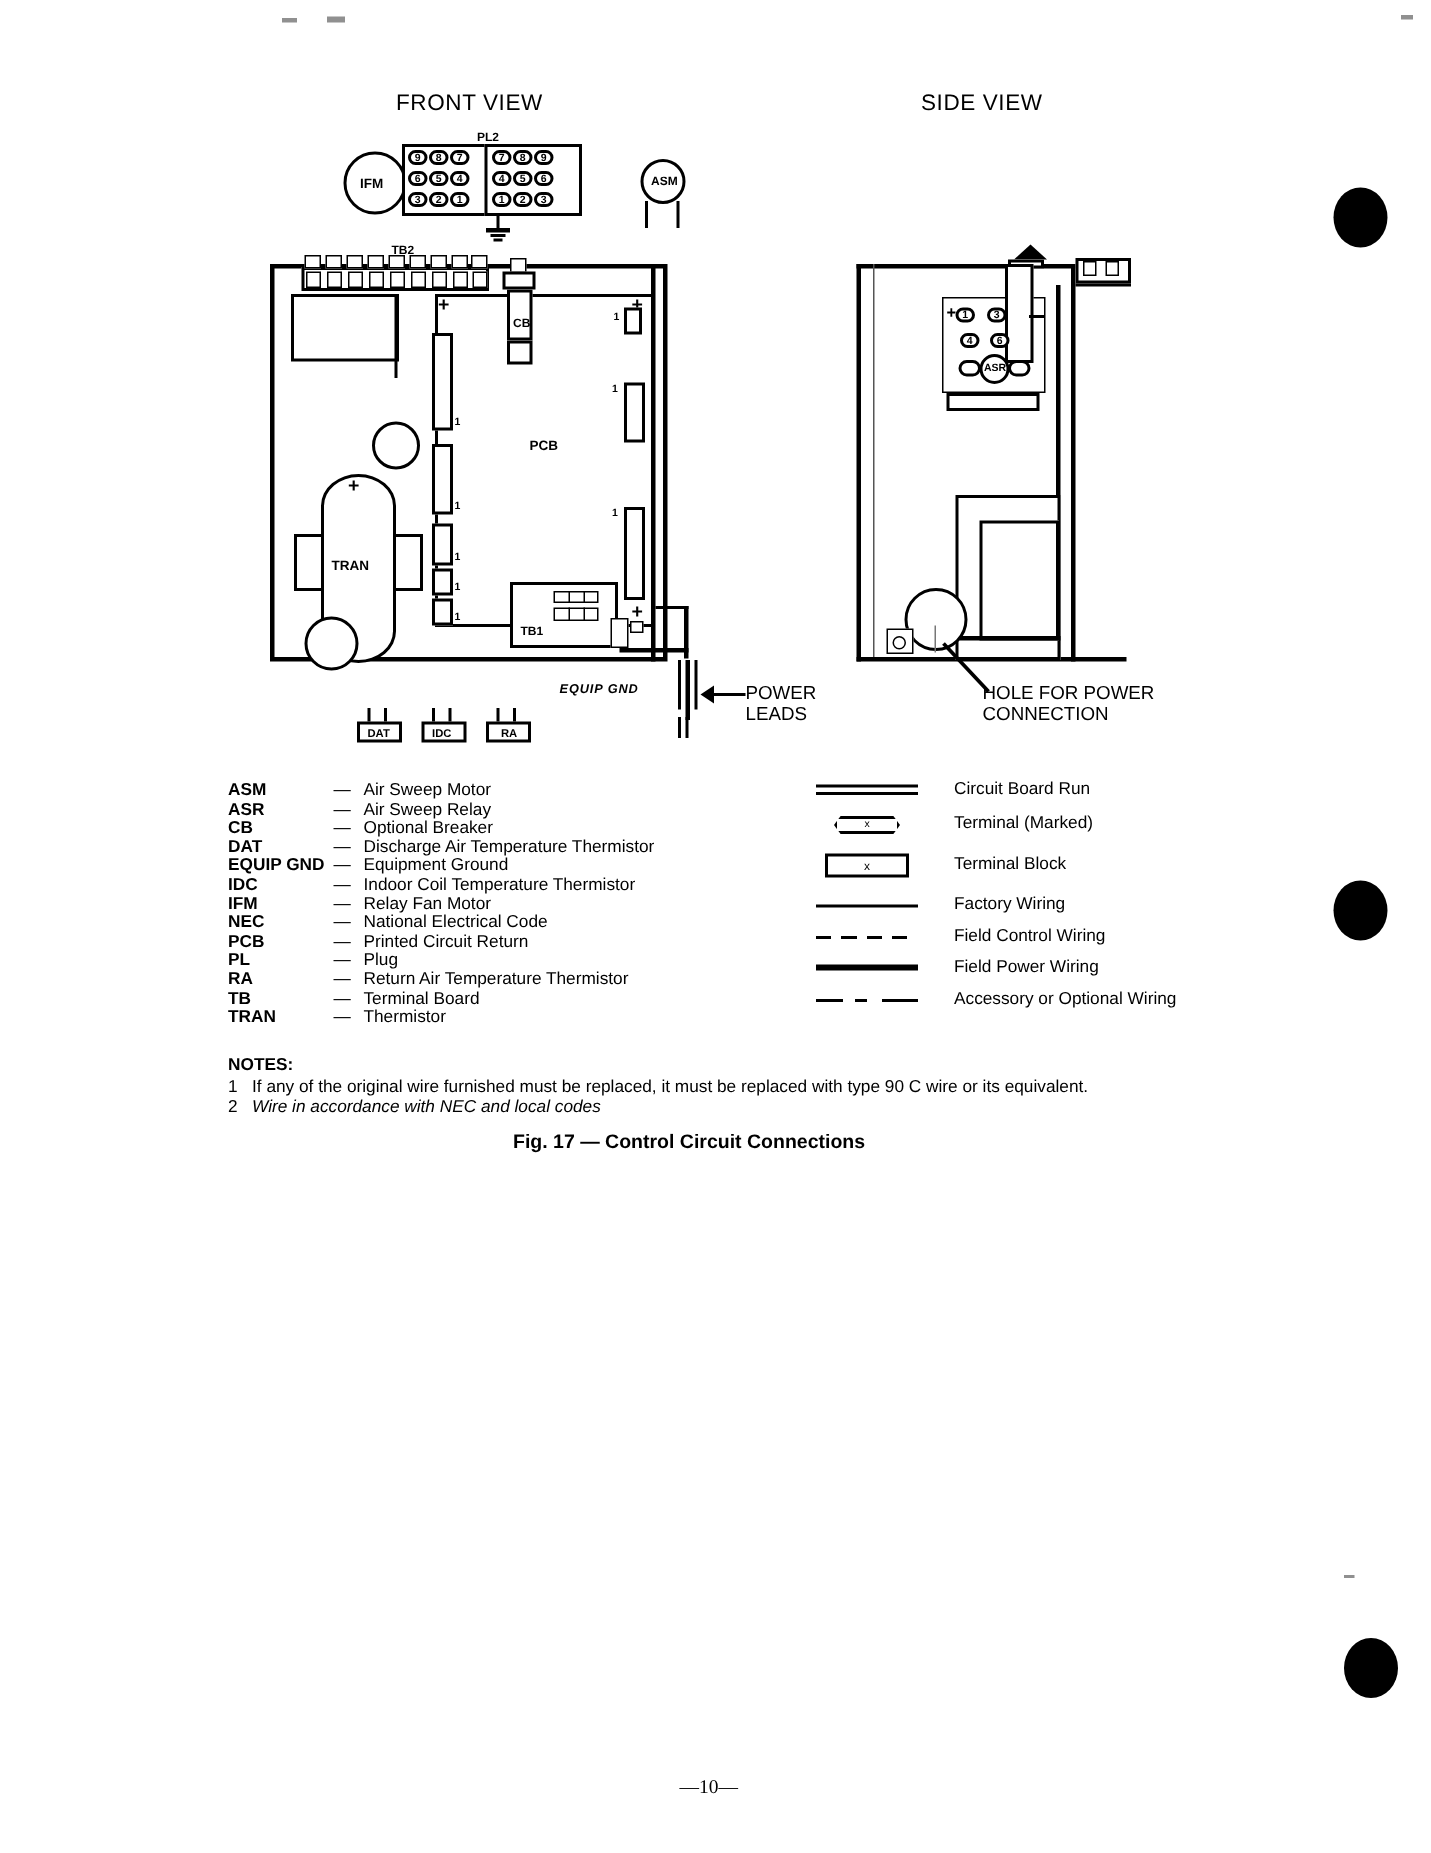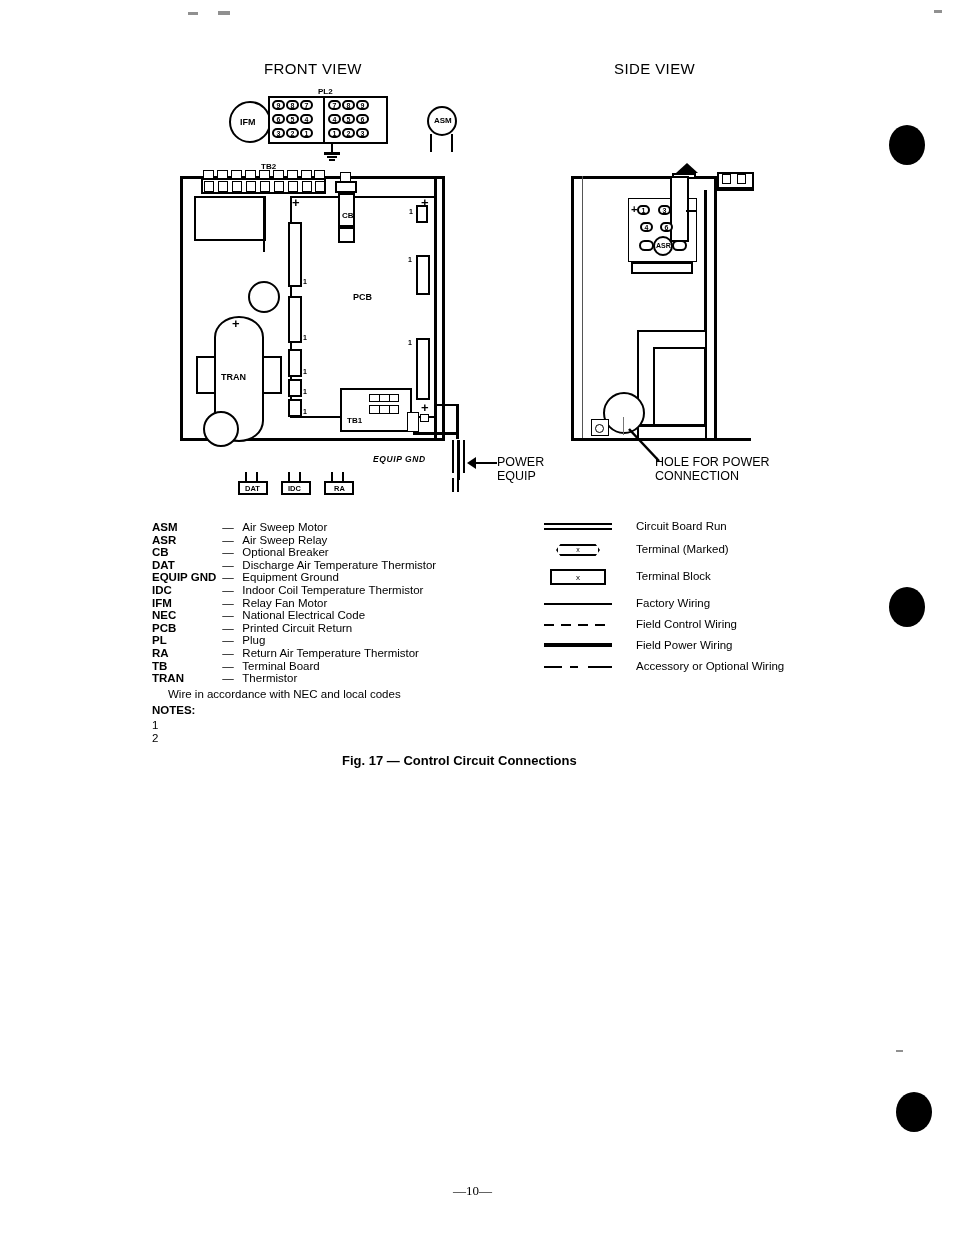--- a/index.html
+++ b/index.html
@@ -360,21 +360,21 @@
 
     <div class="ln" style="left:452px; top:440px; width:2px; height:33px;"></div>
     <div class="ln" style="left:457px; top:440px; width:3px; height:40px;"></div>
     <div class="ln" style="left:463px; top:440px; width:2px; height:33px;"></div>
     <div class="ln" style="left:452px; top:478px; width:2px; height:14px;"></div>
     <div class="ln" style="left:457px; top:478px; width:2px; height:14px;"></div>
 
     <div class="ln" style="left:475px; top:462px; width:22px; height:2px;"></div>
     <div style="position:absolute; left:467px; top:457px; width:0; height:0; border-top:6px solid transparent; border-bottom:6px solid transparent; border-right:9px solid #000;"></div>
     <div class="callout" style="left:497px; top:455px;">POWER
-EQUIP</div>
+LEADS</div>
 
     <div>
       <div class="ln" style="left:245px; top:472px; width:2px; height:10px;"></div>
       <div class="ln" style="left:256px; top:472px; width:2px; height:10px;"></div>
       <div class="box" style="left:238px; top:481px; width:30px; height:14px;"></div>
       <div class="lbl" style="left:245px; top:485px; font-size:7.5px;">DAT</div>
     </div>
     <div>
       <div class="ln" style="left:288px; top:472px; width:2px; height:10px;"></div>
       <div class="ln" style="left:299px; top:472px; width:2px; height:10px;"></div>
@@ -557,20 +557,21 @@
     <div class="symrow">
       <div class="sym-art">
           <div class="sym-dashdot"></div>
         </div>
       <div class="sym-text">Accessory or Optional Wiring</div>
     </div>
   </div>
 
   <div class="notes-title" style="left:152px; top:704px;">NOTES:</div>
   <div class="note-num" style="left:152px; top:719px;">1</div>
+  <div class="note-line" style="left:168px; top:719px;">If any of the original wire furnished must be replaced, it must be replaced with type 90 C wire or its equivalent.</div>
   <div class="note-num" style="left:152px; top:732px;">2</div>
-  <div class="note-line" style="left:168px; top:688px;">Wire in accordance with NEC and local codes</div>
+  <div class="note-line" style="left:168px; top:732px;font-style:italic;">Wire in accordance with NEC and local codes</div>
 
   <div class="fig-caption" style="left:342px; top:753px;">Fig. 17  —  Control Circuit Connections</div>
 
   <div class="page-number" style="left:453px; top:1183px;">—10—</div>
 
 </div>
 
 </body></html>

